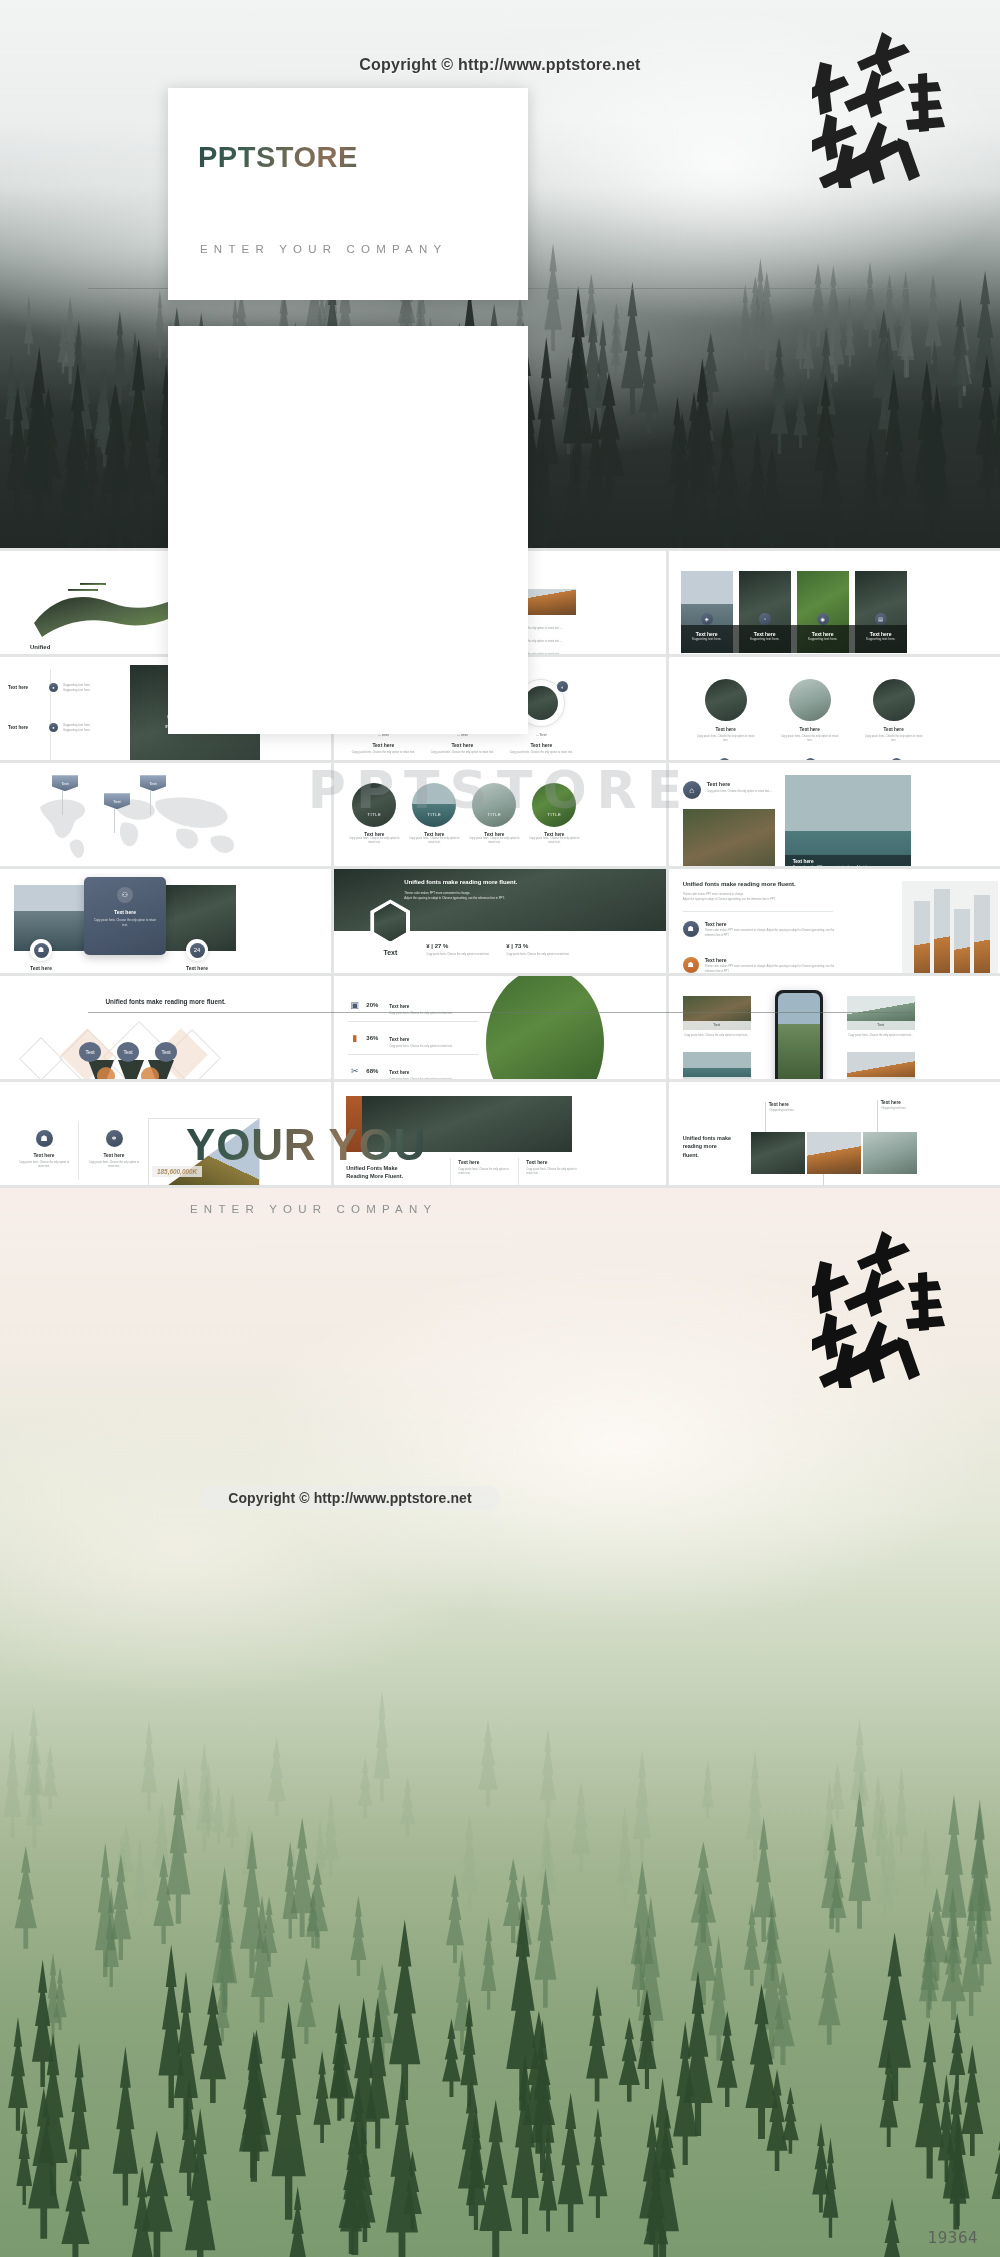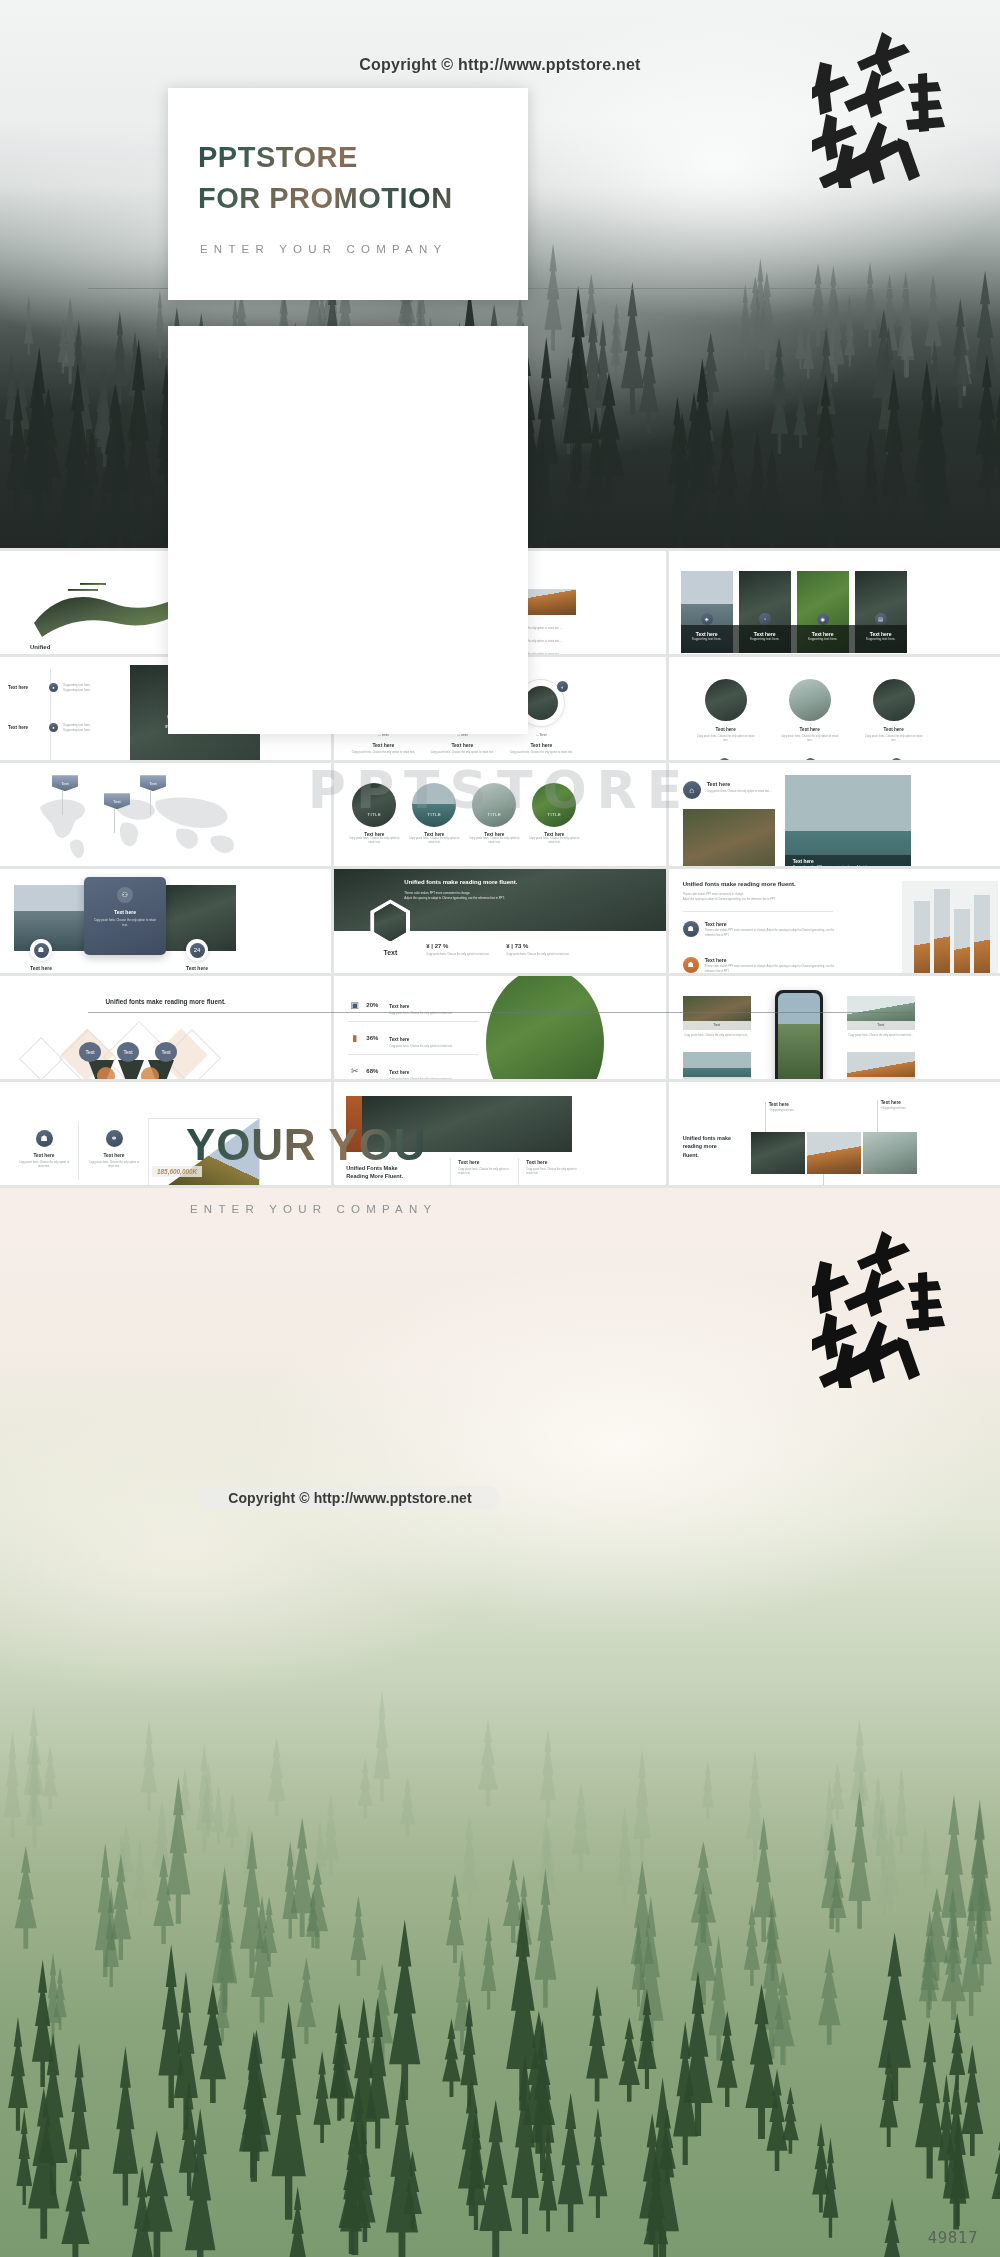--- a/index.html
+++ b/index.html
@@ -341,21 +341,20 @@
         <path d="M106 56 l9-1 2 58 -10 1z"></path>
         <path d="M66 104 l9 5 -6 20 15-7 7 9 -23 12 5 18 -12 5 -6-20 -14 8 -6-10 18-10z"></path>
         <path d="M30 126 l12 3 -3 18 17-7 5 10 -23 11 3 16 -12 4 -3-17 -14 7 -5-11 17-8z"></path>
         <path d="M86 120 l10 4 12 34 -11 5 -13-36z"></path>
       </g>
     </svg>
   </div>
 
   <div class="hero-title">
     <div>PPTSTORE</div>
-    <div>FOR PROMOTION</div>
   </div>
   <div class="hero-sub">ENTER YOUR COMPANY</div>
 </div>
 
 <div class="grid">
 
   <div class="slide">
     <svg style="position:absolute;left:28px;top:18px;width:186px;height:78px" viewBox="0 0 186 78">
       <defs>
           <linearGradient id="bw" x1="0" y1="0" x2="1" y2="1">
@@ -1013,13 +1012,13 @@
       <path d="M66 104 l9 5 -6 20 15-7 7 9 -23 12 5 18 -12 5 -6-20 -14 8 -6-10 18-10z"></path>
       <path d="M30 126 l12 3 -3 18 17-7 5 10 -23 11 3 16 -12 4 -3-17 -14 7 -5-11 17-8z"></path>
       <path d="M86 120 l10 4 12 34 -11 5 -13-36z"></path>
     </g>
   </svg>
 </div>
 
 <div class="thanks-title">YOUR YOU</div>
 <div class="thanks-sub">ENTER YOUR COMPANY</div>
 <div class="thanks-copy">Copyright © http://www.pptstore.net</div>
-<div class="doc-id">49817</div>
+<div class="doc-id">19364</div>
 
 </body></html>

